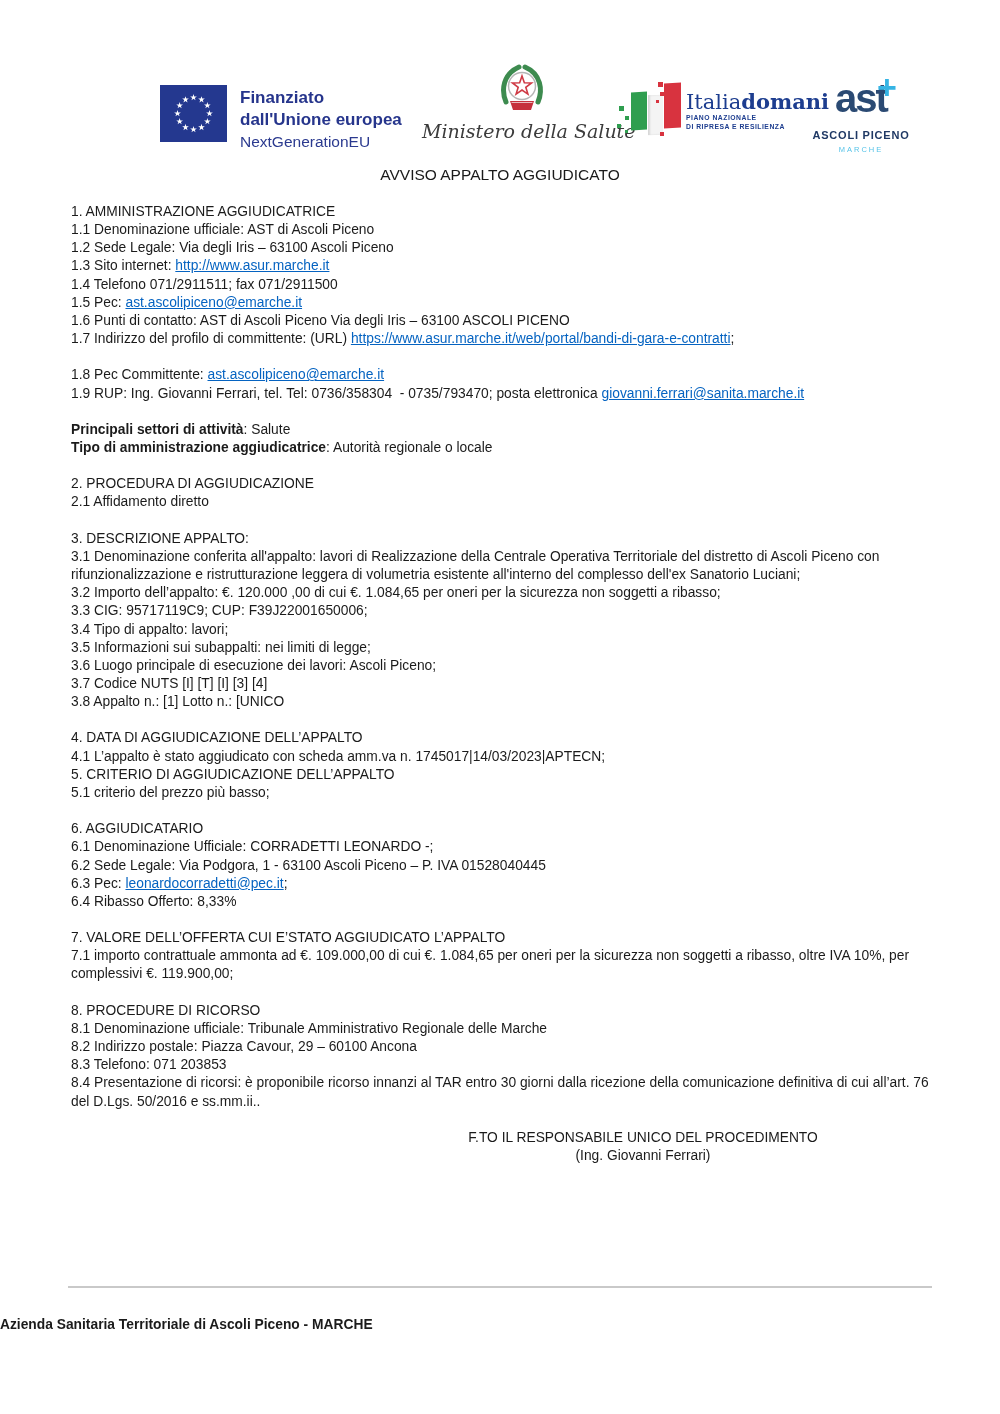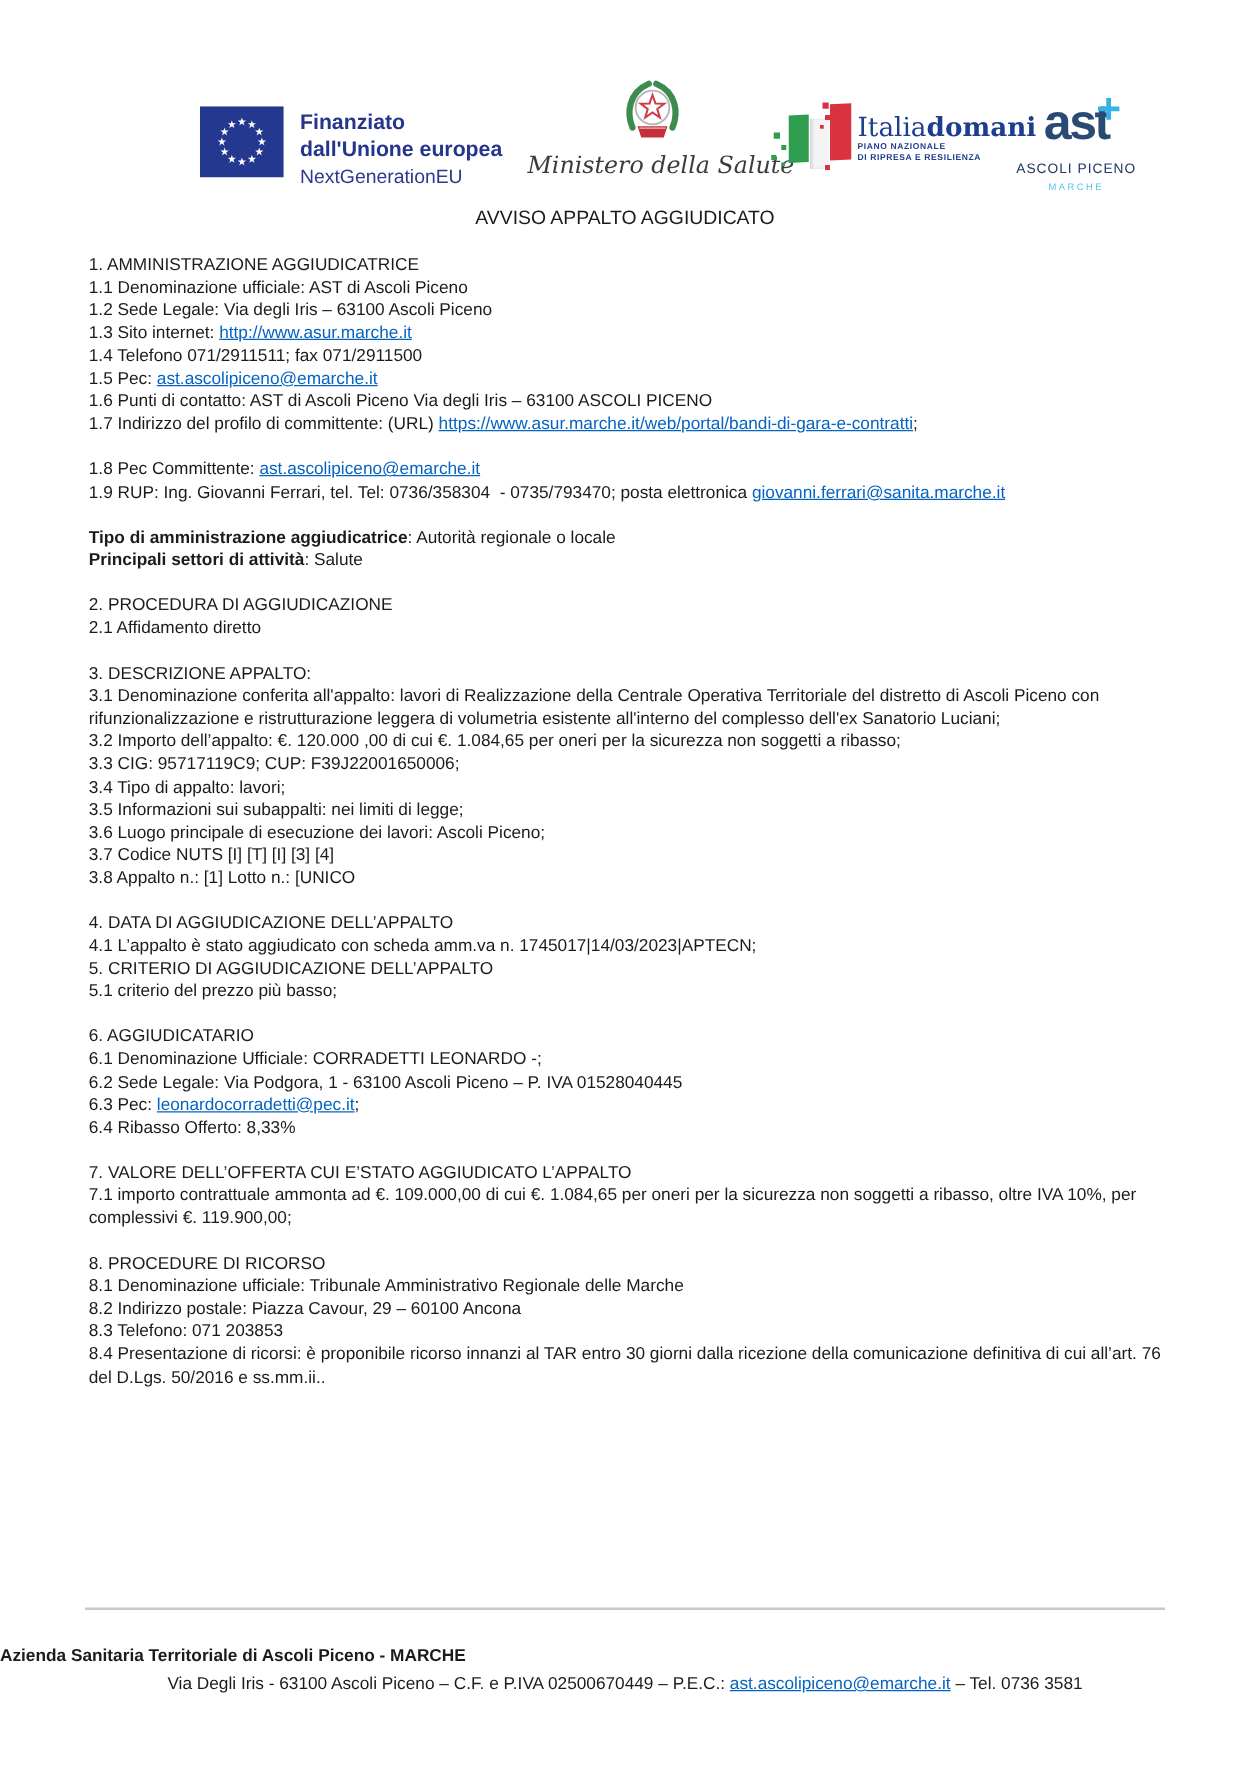--- a/index.html
+++ b/index.html
@@ -46,21 +46,21 @@
   .ast { position: absolute; left: 806px; top: 78px; width: 110px; text-align: center; }
   .ast-mark { position: relative; display: inline-block; line-height: 40px; }
   .ast-word {
     font-size: 40px; font-weight: bold; letter-spacing: -2px;
     color: #2b4a73;
   }
   .ast-plus {
     position: absolute; top: -8px; right: -10px;
     font-size: 34px; font-weight: bold; color: #35b4e4; line-height: 34px;
   }
-  .ast-name { font-size: 11px; font-weight: normal; letter-spacing: 0.8px; color: #1f3864; margin-top: 2px; white-space: nowrap; }
+  .ast-name { font-size: 11px; font-weight: bold; letter-spacing: 0.8px; color: #1f3864; margin-top: 2px; white-space: nowrap; }
   .ast-region { display: flex; align-items: center; justify-content: center; margin-top: 4px; color: #56c3e8; font-size: 7.5px; letter-spacing: 2px; gap: 43px; }
   .ast-region .rule { display: inline-block; width: 18px; height: 1px; background: #8ed6f0; margin: 0 4px; }
 
   .doc-title {
     position: absolute; top: 166px; left: 0; width: 100%;
     text-align: center;
     font-size: 15.5px; font-weight: normal; color: #1a1a1a;
   }
 
   
@@ -188,22 +188,22 @@
       <div class="line"><span>1.2 Sede Legale: Via degli Iris – 63100 Ascoli Piceno</span></div>
       <div class="line"><span>1.3 Sito internet: </span><a class="doc-link" href="#">http://www.asur.marche.it</a></div>
       <div class="line"><span>1.4 Telefono 071/2911511; fax 071/2911500</span></div>
       <div class="line"><span>1.5 Pec: </span><a class="doc-link" href="#">ast.ascolipiceno@emarche.it</a></div>
       <div class="line"><span>1.6 Punti di contatto: AST di Ascoli Piceno Via degli Iris – 63100 ASCOLI PICENO</span></div>
       <div class="line"><span>1.7 Indirizzo del profilo di committente: (URL) </span><a class="doc-link" href="#">https://www.asur.marche.it/web/portal/bandi-di-gara-e-contratti</a><span>;</span></div>
       <div class="line"></div>
       <div class="line"><span>1.8 Pec Committente: </span><a class="doc-link" href="#">ast.ascolipiceno@emarche.it</a></div>
       <div class="line"><span>1.9 RUP: Ing. Giovanni Ferrari, tel. Tel: 0736/358304 &nbsp;- 0735/793470; posta elettronica </span><a class="doc-link" href="#">giovanni.ferrari@sanita.marche.it</a></div>
       <div class="line"></div>
+      <div class="line"><span class="bold">Principali settori di attività</span><span>: Salute</span></div>
       <div class="line"><span class="bold">Tipo di amministrazione aggiudicatrice</span><span>: Autorità regionale o locale</span></div>
-      <div class="line"><span class="bold">Principali settori di attività</span><span>: Salute</span></div>
       <div class="line"></div>
       <div class="line"><span>2. PROCEDURA DI AGGIUDICAZIONE</span></div>
       <div class="line"><span>2.1 Affidamento diretto</span></div>
       <div class="line"></div>
       <div class="line"><span>3. DESCRIZIONE APPALTO:</span></div>
       <div class="line"><span>3.1 Denominazione conferita all'appalto: lavori di Realizzazione della Centrale Operativa Territoriale del distretto di Ascoli Piceno con rifunzionalizzazione e ristrutturazione leggera di volumetria esistente all'interno del complesso dell'ex Sanatorio Luciani;</span></div>
       <div class="line"><span>3.2 Importo dell’appalto: €. 120.000 ,00 di cui €. 1.084,65 per oneri per la sicurezza non soggetti a ribasso;</span></div>
       <div class="line"><span>3.3 CIG: 95717119C9; CUP: F39J22001650006;</span></div>
       <div class="line"><span>3.4 Tipo di appalto: lavori;</span></div>
       <div class="line"><span>3.5 Informazioni sui subappalti: nei limiti di legge;</span></div>
@@ -225,20 +225,23 @@
       <div class="line"><span>7. VALORE DELL’OFFERTA CUI E’STATO AGGIUDICATO L’APPALTO</span></div>
       <div class="line"><span>7.1 importo contrattuale ammonta ad €. 109.000,00 di cui €. 1.084,65 per oneri per la sicurezza non soggetti a ribasso, oltre IVA 10%, per complessivi €. 119.900,00;</span></div>
       <div class="line"></div>
       <div class="line"><span>8. PROCEDURE DI RICORSO</span></div>
       <div class="line"><span>8.1 Denominazione ufficiale: Tribunale Amministrativo Regionale delle Marche</span></div>
       <div class="line"><span>8.2 Indirizzo postale: Piazza Cavour, 29 – 60100 Ancona</span></div>
       <div class="line"><span>8.3 Telefono: 071 203853</span></div>
       <div class="line"><span>8.4 Presentazione di ricorsi: è proponibile ricorso innanzi al TAR entro 30 giorni dalla ricezione della comunicazione definitiva di cui all’art. 76 del D.Lgs. 50/2016 e ss.mm.ii..</span></div>
     </main>
 
+  <div class="signature">
+    <div>F.TO IL RESPONSABILE UNICO DEL PROCEDIMENTO</div>
+    <div>(Ing. Giovanni Ferrari)</div>
+  </div>
 
   <footer class="footer">
     <div class="footer-rule"></div>
     <div class="footer-org">Azienda Sanitaria Territoriale di Ascoli Piceno - MARCHE</div>
-    <div class="footer-contact"><span>Via Degli Iris - 63100 Ascoli Piceno – C.F. e P.IVA 02500670449 – P.E.C.: </span><a class="doc-link" href="#">ast.ascolipiceno@emarche.it</a><span> – Tel. 0736 3581</span></div>
   </footer>
 
 </div>
 
 </body></html>

